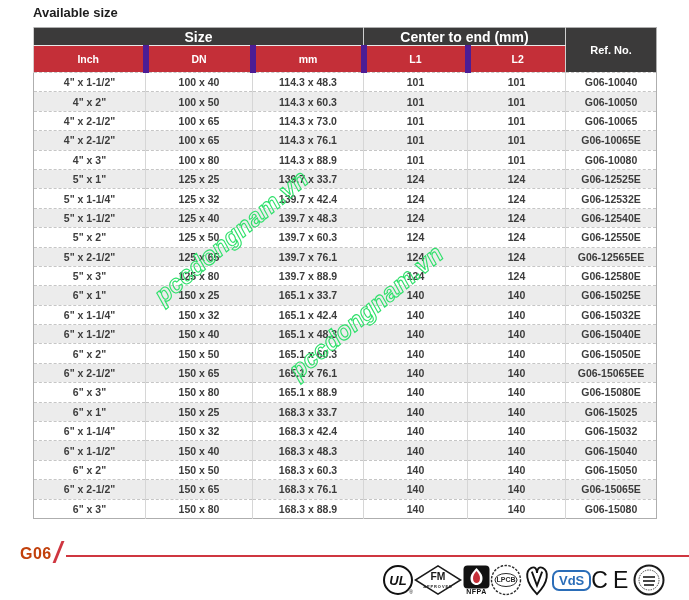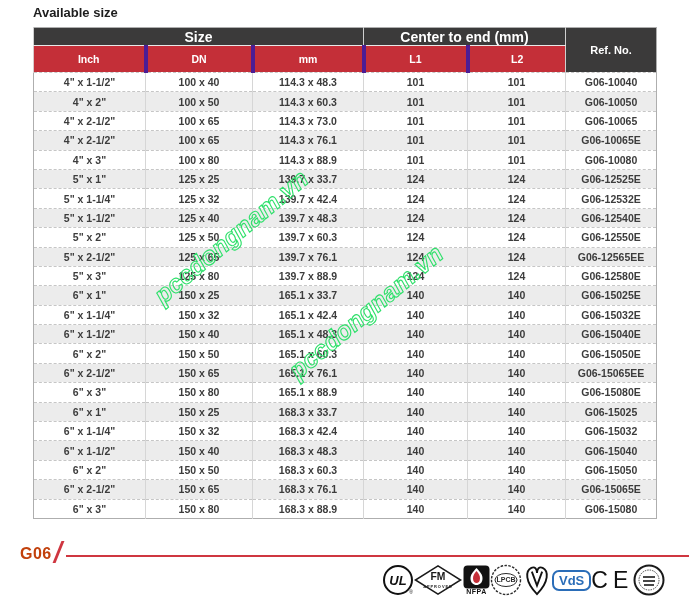--- a/index.html
+++ b/index.html
@@ -10,21 +10,21 @@
 
   
   .tbl-wrap { position:absolute; left:33px; top:27px; width:623px; }
   table { border-collapse:collapse; table-layout:fixed; width:623px; border:1px solid #aeaeae; }
   th, td { font-weight:bold; text-align:center; vertical-align:middle; overflow:hidden; white-space:nowrap; }
 
   thead th.group { background:#3b3a3a; color:#fff; font-size:14px; height:18px;
                    border-left:1px solid #cfcfcf; border-bottom:1px solid #e9e9e9; }
   thead th.sub   { background:#c42f38; color:#fff; font-size:10.5px; height:27px;
                    border-left:1px solid #dtcccc; border-left:1px solid #d9c9c9; }
-  thead th.sub + th.sub { border-left:4px solid #4c1d95; }
+  thead th.sub + th.sub { border-left:6px solid #4c1d95; }
   thead th.ref   { background:#3b3a3a; color:#fff; font-size:11px; border-left:1px solid #cfcfcf; }
 
   tbody td { font-size:10.5px; color:#3c3c3c; height:19.4px;
              border-top:1px dashed #c6c6c6; border-left:1px solid #d6d6d6; }
   tbody td:first-child { border-left:none; }
   tbody tr.alt { background:#ececec; }
 
   
   .watermark { position:absolute; left:0; top:0; width:689px; height:600px; pointer-events:none; }
 

